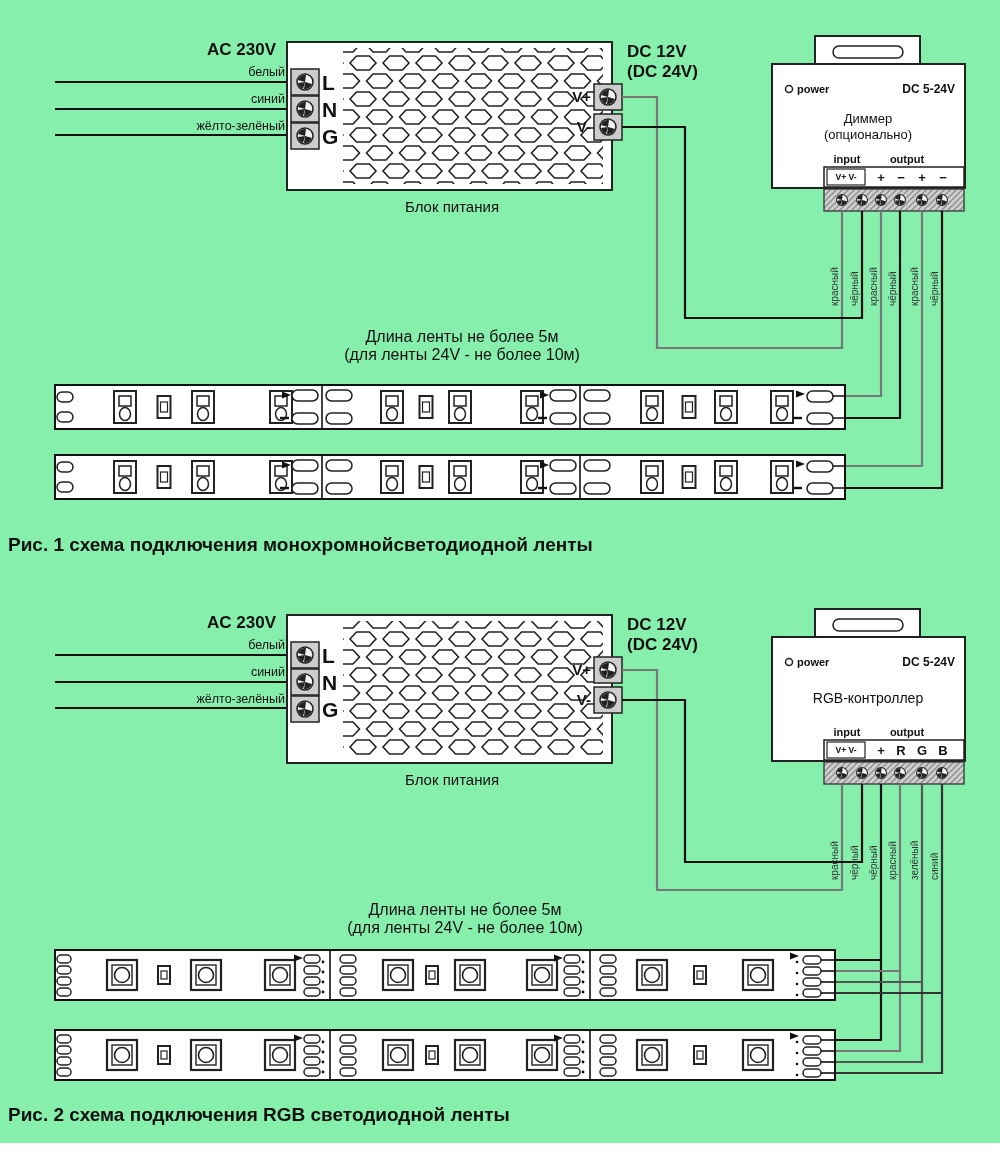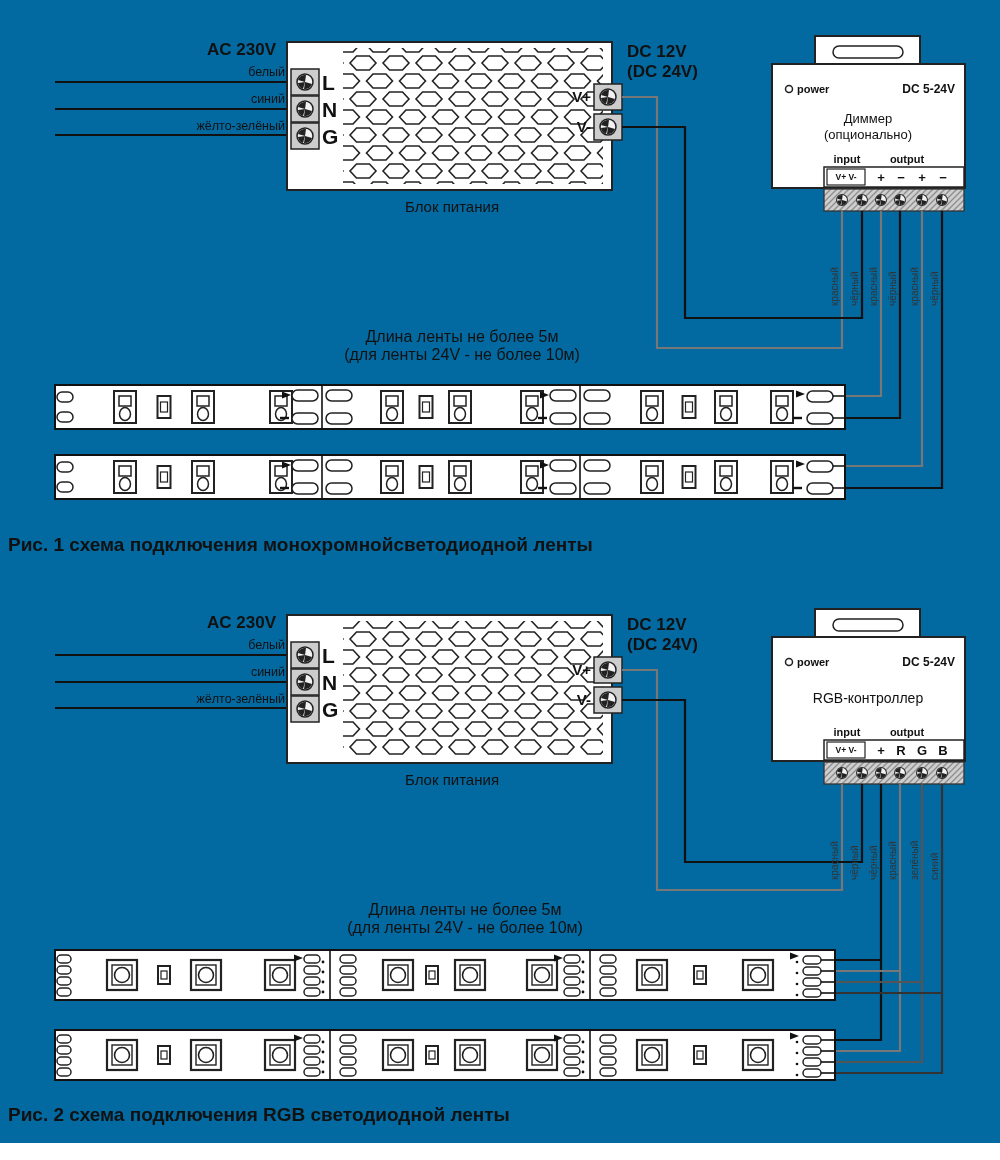--- a/index.html
+++ b/index.html
@@ -1,16 +1,16 @@
 <!DOCTYPE html>
 <html><head>
 <meta charset="utf-8">
 <style>
   html,body{margin:0;padding:0;background:#fff;}
-  #page{position:relative;width:1000px;height:1143px;background:#0369a1;overflow:hidden;
+  #page{position:relative;width:1000px;height:1143px;background:#86efac;overflow:hidden;
         font-family:"Liberation Sans", sans-serif;}
   svg text{fill:#111;font-family:"Liberation Sans", sans-serif;}
   .b20{font-size:21px;font-weight:bold;}
   .b19{font-size:19px;font-weight:bold;}
   .b17{font-size:17px;font-weight:bold;}
   .b15{font-size:15px;font-weight:bold;}
   .b13{font-size:13px;font-weight:bold;}
   .b12{font-size:12px;font-weight:bold;}
   .b11{font-size:11px;font-weight:bold;}
   .b8{font-size:8.5px;font-weight:bold;}

